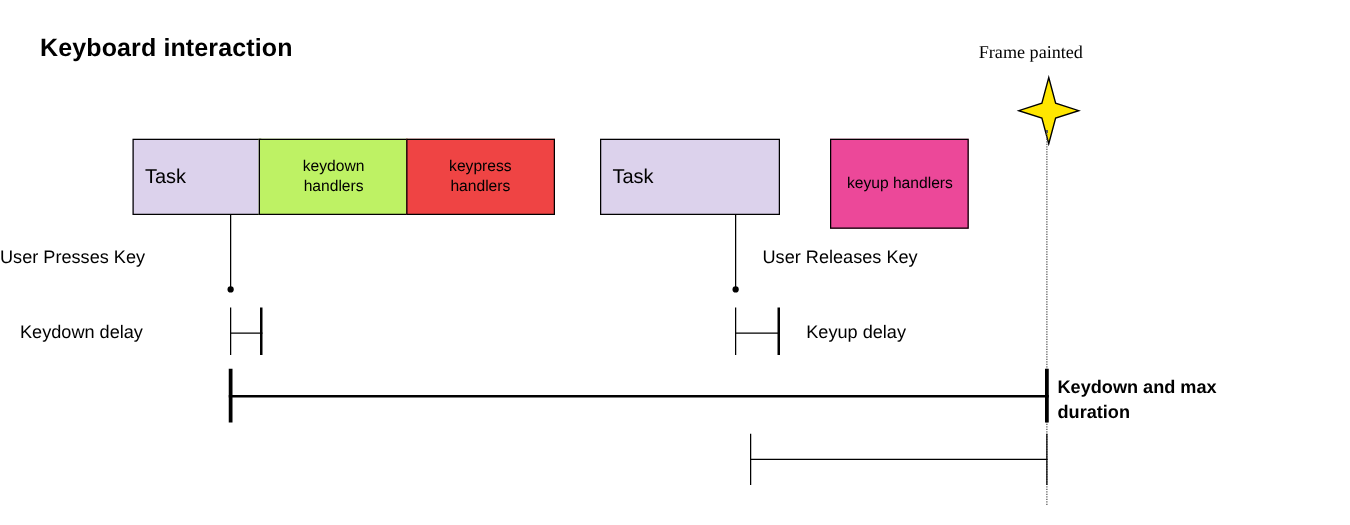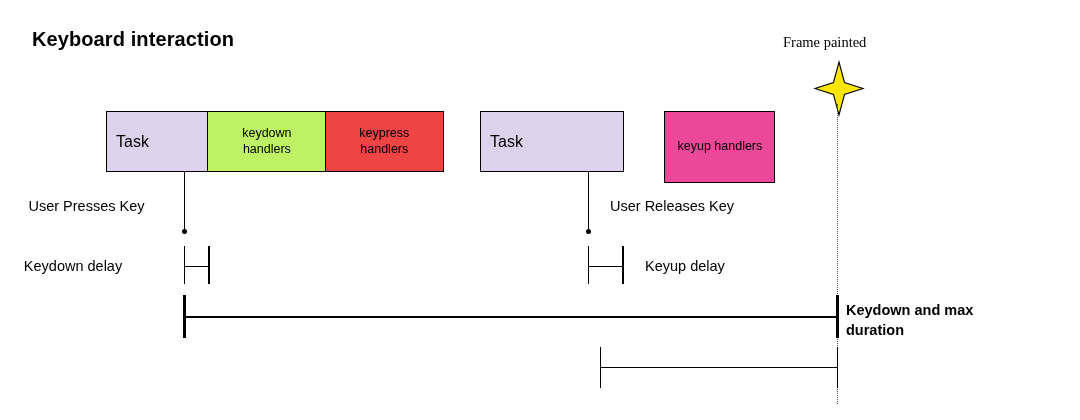--- a/index.html
+++ b/index.html
@@ -79,21 +79,21 @@
     position: absolute;
     font-size: 14.5px;
     white-space: nowrap;
     line-height: 1.35;
   }
   .lbl.bold {
     font-weight: bold;
     white-space: normal;
   }
   .lbl.right {
-    text-align: center;
+    text-align: left;
   }
   
   .star {
     position: absolute;
   }
 </style>
 </head>
 <body>
 
 <div id="canvas">
@@ -136,21 +136,21 @@
   <div class="dot" style="left:181.7px; top:229px;"></div>
   <div class="lbl right" style="left:0px; top:197px; width:173px;">User Presses Key</div>
 
   <div class="vline" style="left:587.5px; top:172px; width:1.5px; height:60px;"></div>
   <div class="dot" style="left:585.7px; top:229px;"></div>
   <div class="lbl" style="left:610px; top:197px;">User Releases Key</div>
 
   <div class="vline" style="left:183.5px; top:246px; width:1.5px; height:38px;"></div>
   <div class="vline" style="left:208px; top:246px; width:1.5px; height:38px;"></div>
   <div class="hline" style="left:183.5px; top:265.5px; width:26px; height:1.5px;"></div>
-  <div class="lbl right" style="left:0px; top:257px; width:146px;">Keydown delay</div>
+  <div class="lbl right" style="left:0px; top:257px; width:146px;padding-left:16px;">Keydown delay</div>
 
   <div class="vline" style="left:587.5px; top:246px; width:1.5px; height:38px;"></div>
   <div class="vline" style="left:622px; top:246px; width:1.5px; height:38px;"></div>
   <div class="hline" style="left:587.5px; top:265.5px; width:36px; height:1.5px;"></div>
   <div class="lbl" style="left:645px; top:257px;">Keyup delay</div>
 
   <div class="vline" style="left:182.5px; top:295px; width:3px; height:43px;"></div>
   <div class="vline" style="left:836px; top:295px; width:3px; height:43px;"></div>
   <div class="hline" style="left:182.5px; top:315.5px; width:656px; height:2.6px;"></div>
   <div class="lbl bold" style="left:846px; top:301px; width:180px;">Keydown and max duration</div>

